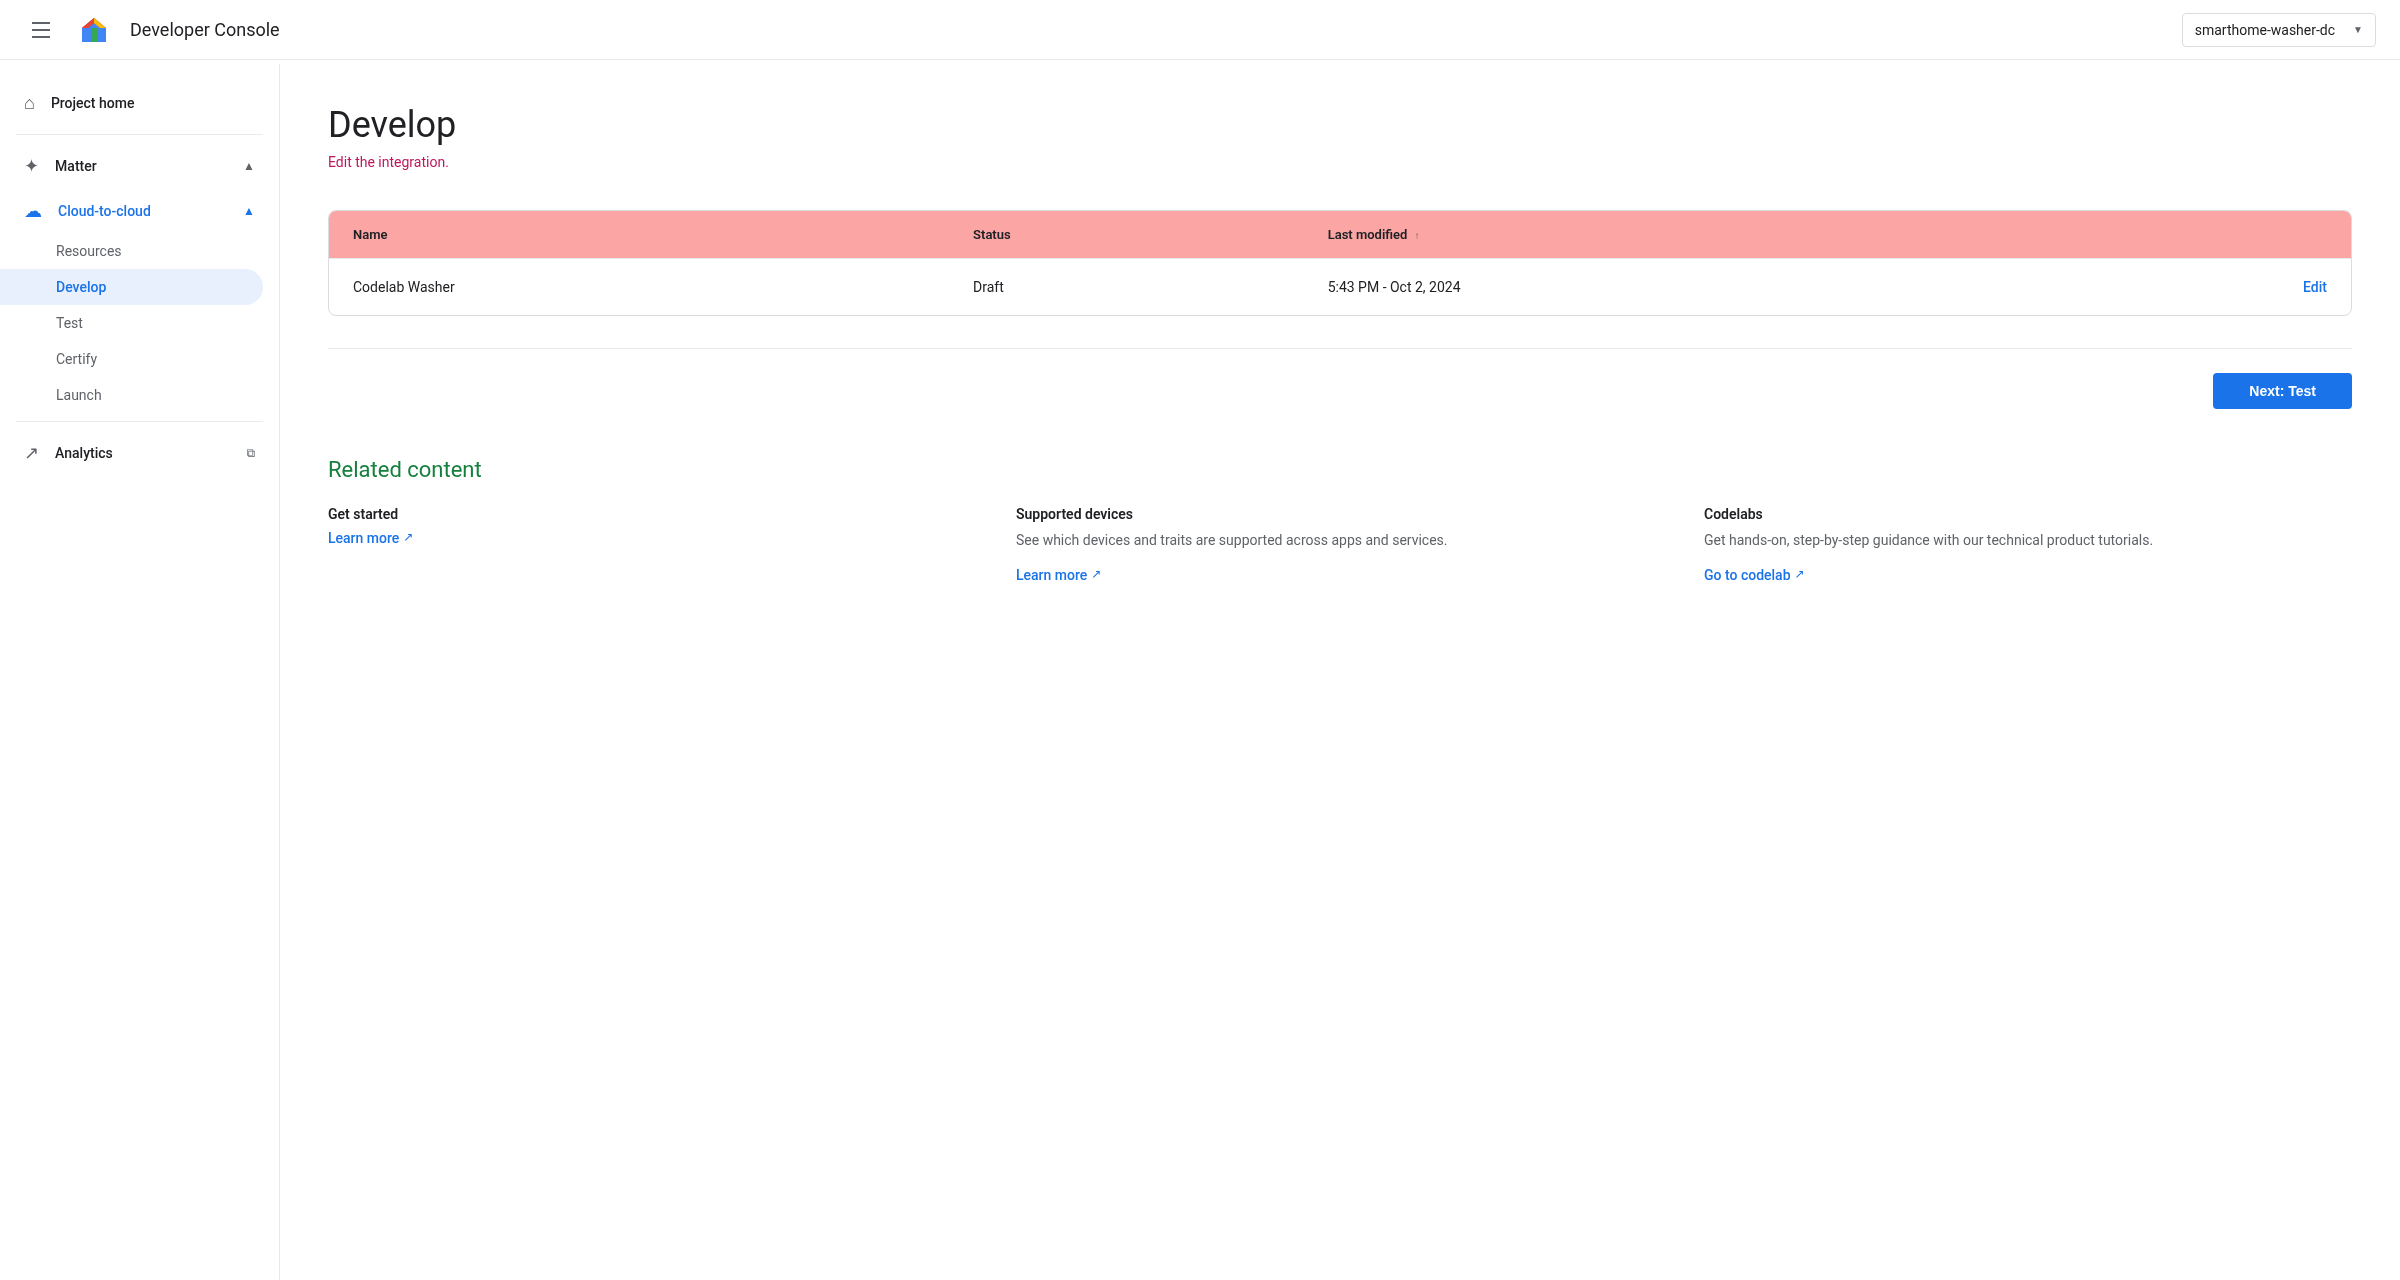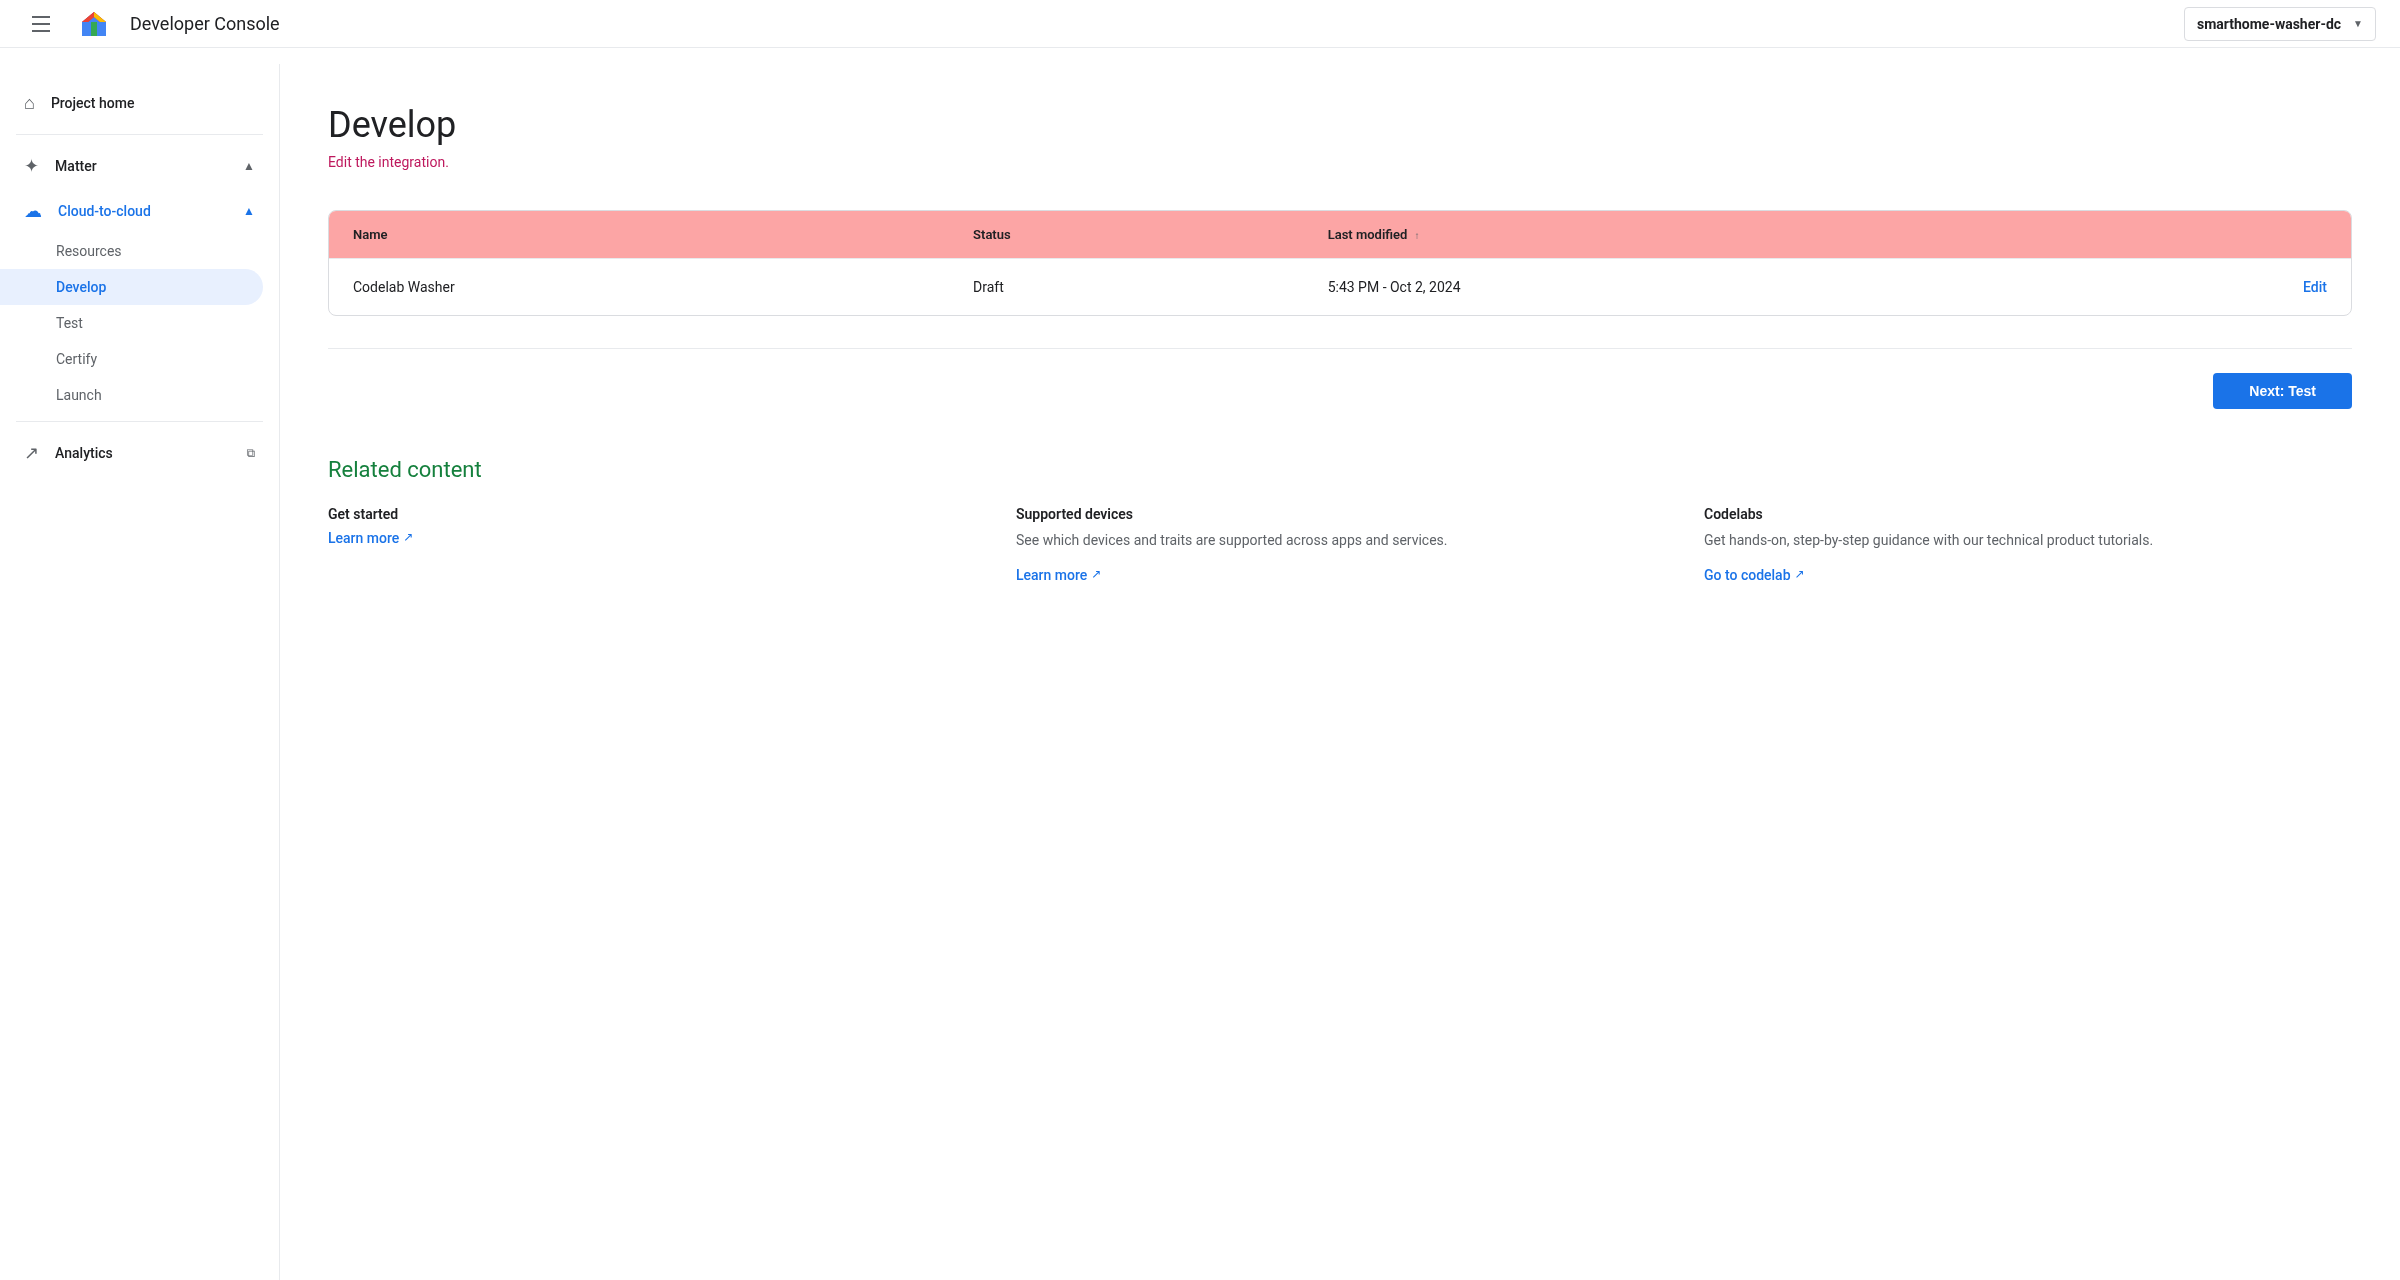--- a/index.html
+++ b/index.html
@@ -1,31 +1,31 @@
 <!DOCTYPE html>
 <html><head>
   <meta charset="utf-8">
   <style>
     * { margin: 0; padding: 0; box-sizing: border-box; }
     body { font-family: 'Google Sans', Roboto, Arial, sans-serif; background: #fff; color: #202124; font-size: 14px; }
 
     
     .header {
       display: flex; align-items: center; justify-content: space-between;
-      padding: 8px 24px; height: 48px; border-bottom: 1px solid #e8eaed;
+      padding: 8px 24px; height: 60px; border-bottom: 1px solid #e8eaed;
       background: #fff; position: fixed; top: 0; left: 0; right: 0; z-index: 100;
     }
     .header-left { display: flex; align-items: center; gap: 16px; }
     .hamburger-icon { display: flex; flex-direction: column; gap: 5px; cursor: pointer; padding: 8px; }
     .hamburger-icon span { display: block; width: 18px; height: 2px; background: #5f6368; }
     .app-title { font-size: 18px; font-weight: 400; color: #202124; }
     .project-selector {
-      display: flex; align-items: center; gap: 12px;
+      display: flex; align-items: center; gap: 18px;
       border: 1px solid #dadce0; border-radius: 4px;
-      padding: 8px 12px; cursor: pointer; font-size: 14px; color: #202124; font-weight: bold;
+      padding: 8px 12px; cursor: pointer; font-size: 14px; color: #202124;
     }
     .project-selector-arrow { color: #5f6368; font-size: 10px; }
 
     
     .layout { display: flex; margin-top: 64px; min-height: calc(100vh - 64px); }
 
     
     .sidebar {
       width: 280px; min-width: 280px; background: #fff;
       border-right: 1px solid #e8eaed; padding: 16px 0;

